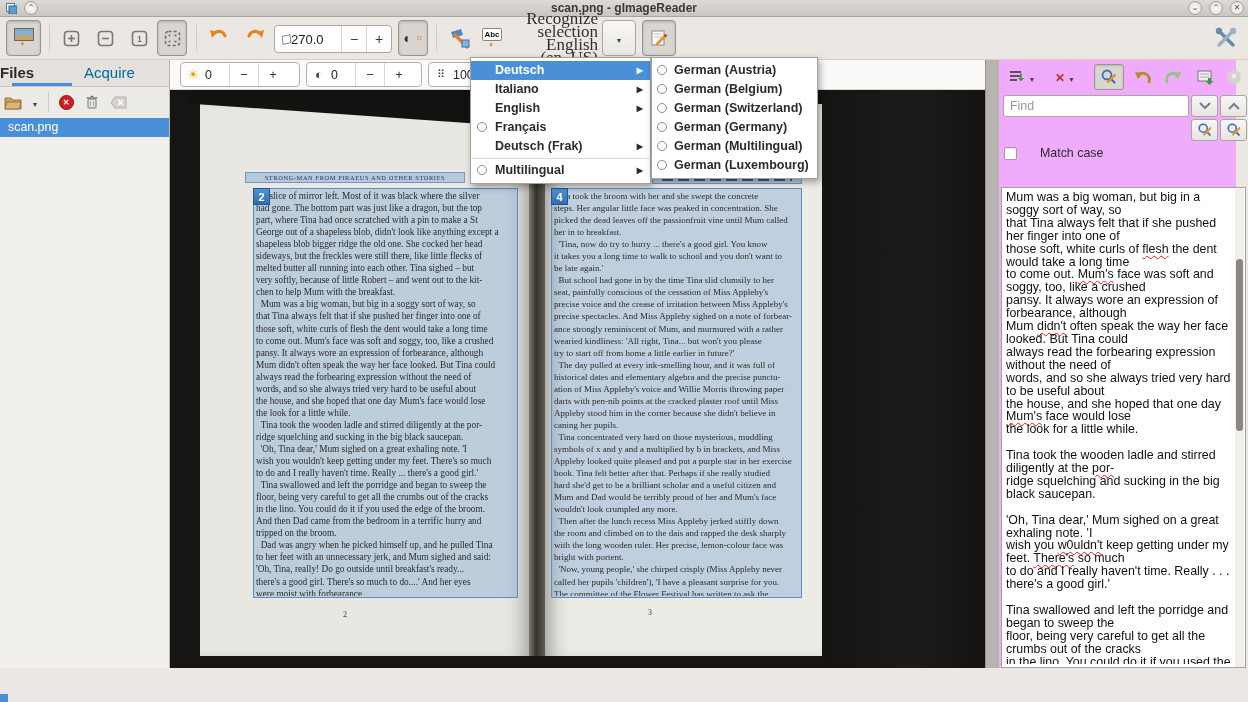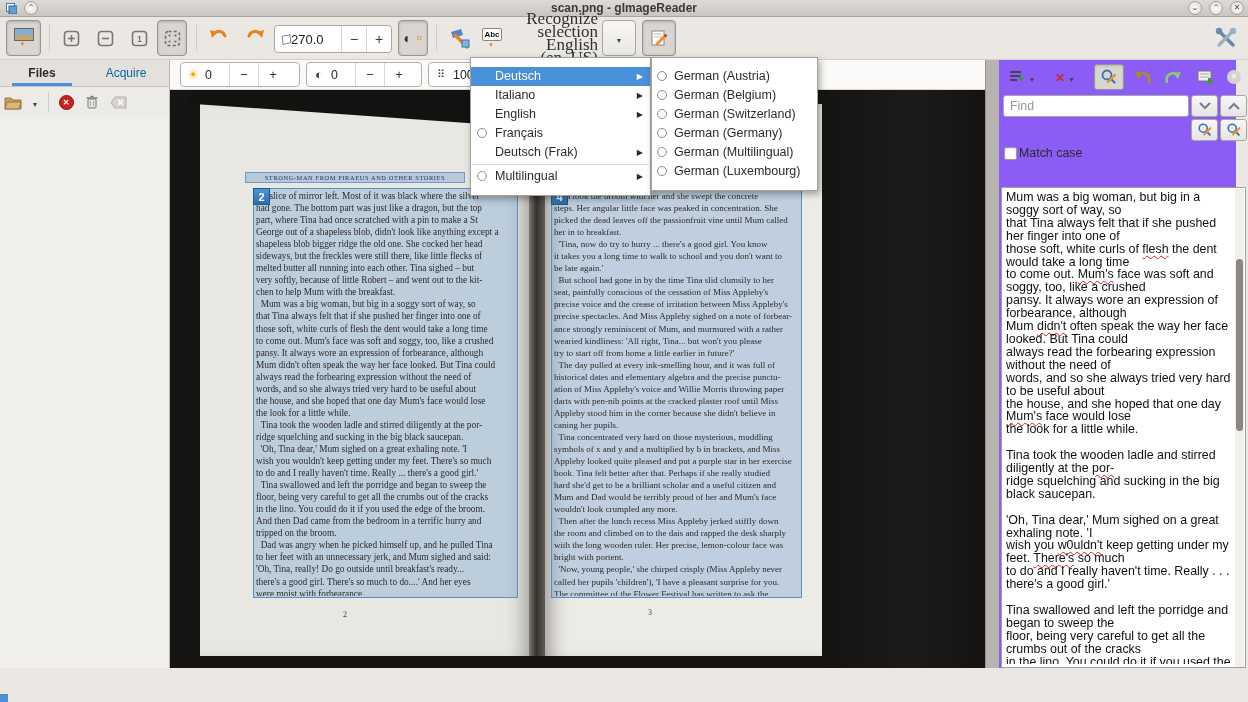--- a/index.html
+++ b/index.html
@@ -44,21 +44,21 @@
   .abcicon .arr::before{content:"▼";}
   .dd7::before { content:"▼"; font-size:7px; color:#444; }
   .halfmoon::before{content:"◐"; font-size:14px; color:#333;}
   .dotsmini::before{content:"⠛"; font-size:9px; color:#d98018;}
 
   
   .leftpanel { position:absolute; left:0; top:60px; width:170px; height:608px;
     background:#f1efec; border-right:1px solid #bbb8b3; }
   .tabsrow { position:absolute; left:0; top:0; width:100%; height:27px; background:#e4e1dc;
     border-bottom:1px solid #c8c5c0; }
-  .tab { position:absolute; top:0; height:26px; line-height:26px; text-align:center; font-size:12px; }
+  .tab { position:absolute; top:0; height:26px; line-height:26px; text-align:left; font-size:15px; }
   .tab-files { left:0; width:84px; font-weight:bold; color:#2b2b2b; }
   .tab-files::after { content:""; position:absolute; left:12px; right:12px; bottom:0; height:3px; background:#4a90d9; }
   .tab-acquire { left:84px; width:84px; color:#0369a1; }
   .lp-toolbar { position:absolute; left:0; top:27px; width:100%; height:30px; background:#edebe7;
     display:flex; align-items:center; }
   .lp-ico { display:flex; align-items:center; justify-content:center; width:26px; height:24px; }
   .lp-sep { width:1px; height:20px; background:#cfccc7; margin:0 4px; }
   .filelist { position:absolute; left:0; top:58px; width:100%; bottom:0; background:#f1efec; }
   .file-row { height:19px; line-height:19px; background:#4a90d9; color:#fff; font-size:12.4px;
     padding-left:8px; }
@@ -104,33 +104,33 @@
     font-size:9.3px; line-height:12.05px; color:#2e2b28; }
   .sel-4 .seltext { font-size:9px; }
   .bline { white-space:nowrap; overflow:hidden; height:12.05px; }
   .pgnum { position:absolute; font-family:"Liberation Serif",serif; font-size:8px; color:#3a3836; }
   .pg-2 { left:143px; top:506px; } .pg-3 { left:448px; top:504px; }
 
   .splitter { position:absolute; left:985px; top:60px; width:14px; height:608px; background:#b7b4af;
     border-left:1px solid #98958f; }
 
   
-  .rightpanel { position:absolute; left:999px; top:60px; width:237px; height:608px; background:#8b5cf6; }
+  .rightpanel { position:absolute; left:999px; top:60px; width:237px; height:608px; background:#f0abfc; }
   .rp-btn { position:absolute; top:4px; height:26px; display:flex; align-items:center; justify-content:center; gap:3px; border-radius:3px; }
   .rp-pressed { background:#d9d6d1; border:1px solid #98958f; box-shadow:inset 0 1px 2px rgba(0,0,0,.15); }
   .redx::before { content:"✕"; color:#c42828; font-weight:bold; font-size:12px; }
   .grayx { width:14px; height:14px; border-radius:50%; background:#d6d3ce; color:#fff; font-size:8px;
     line-height:14px; text-align:center; }
   .grayx::before{content:"✕";}
   .inp { position:absolute; left:4px; width:186px; height:22px; background:#fff; border:1px solid #aaa7a2;
     border-radius:3px; font-size:12.4px; padding:0 6px; font-family:"Liberation Sans",sans-serif; color:#222; }
   .inp::placeholder { color:#9a978f; }
   .minibtn { position:absolute; width:27px; height:22px; border:1px solid #aaa7a2; border-radius:3px;
     background:linear-gradient(#f8f7f5,#e7e5e1); display:flex; align-items:center; justify-content:center; }
-  .mcrow { position:absolute; left:5px; top:86px; display:flex; align-items:center; gap:2px; }
+  .mcrow { position:absolute; left:5px; top:86px; display:flex; align-items:center; gap:23px; }
   .cbx { width:13px; height:13px; background:#fff; border:1px solid #a09d98; border-radius:2px;
     box-shadow:inset 0 1px 2px rgba(0,0,0,.12); }
   .mclabel { font-size:12.4px; color:#2b2b2b; }
   .subsbtn { position:absolute; left:3px; top:103px; width:243px; height:21px;
     background:linear-gradient(#f7f6f4,#e6e4e0); border:1px solid #aaa7a2; border-radius:3px;
     display:flex; align-items:center; justify-content:center; gap:6px; font-size:12.4px; color:#2b2b2b; }
   .outwrap { position:absolute; left:2px; top:127px; width:245px; height:481px; background:#fff;
     border:1px solid #a5a29d; overflow:hidden; }
   .outtext { position:absolute; inset:3px 12px 3px 4px; font-size:12.4px; line-height:12.9px;
     color:#101010; white-space:pre-wrap; word-wrap:break-word; overflow:hidden; }
@@ -140,21 +140,21 @@
   .sbthumb { position:absolute; right:1px; top:70px; width:7px; height:172px; background:#8a8782; border-radius:4px; }
 
   
   .statusbar { position:absolute; left:0; top:668px; width:1248px; height:34px;
     background:linear-gradient(#edebe8 0 72%, #dcd9d4); border-top:1px solid #c5c2bd; }
   .statustext { position:absolute; left:10px; top:8px; font-size:12.4px; color:#2b2b2b; }
   .corner-accent { position:absolute; left:0; top:694px; width:8px; height:8px; background:#4a90d9; }
 
   
   .menu { position:absolute; background:#fff; border:1px solid #a5a29d; box-shadow:2px 3px 7px rgba(0,0,0,.35);
-    padding:9px 0; z-index:100; }
+    padding:3px 0; z-index:100;font-weight:bold; }
   .mainmenu { left:470px; top:57px; width:181px; }
   .submenu  { left:651px; top:57px; width:167px; z-index:101; }
   .menu-item { position:relative; height:19px; line-height:19px; font-size:12.5px; color:#2b2b2b;
     padding-left:24px; white-space:nowrap; }
   .submenu .menu-item { padding-left:22px; }
   .menu-item.hl { background:#4a90d9; color:#fff; }
   .menu-item .radio { position:absolute; left:6px; top:4px; width:10px; height:10px; border-radius:50%;
     background:#fff; border:1px solid #8f8c87; }
   .submenu .menu-item .radio { left:5px; }
   .menu-item .sub-arrow { position:absolute; right:7px; top:0; font-size:8px; }
@@ -305,20 +305,23 @@
             <line x1="8.5" y1="7" x2="8.5" y2="12" stroke="#aaa"></line>
           </svg>
       </span>
       <span class="lp-ico">
         <svg width="17" height="13" viewBox="0 0 17 13">
             <path d="M5,1 h11 v11 h-11 l-4,-5.5 z" fill="#d5d2cd" stroke="#b5b2ad"></path>
             <path d="M8,4 l5,5 M13,4 l-5,5" stroke="#fff" stroke-width="1.4"></path>
           </svg>
       </span>
     </div>
+    <div class="filelist">
+        <div class="file-row">scan.png</div>
+      </div>
   </div>
 
   <div class="canvastb">
     <div class="cgroup" style="left:10px;width:120px;">
       <span class="cg-icon sun">☀</span>
       <span class="cg-val">0</span>
       <span class="cspin">−</span>
       <span class="cspin">+</span>
     </div>
     <div class="cgroup" style="left:136px;width:116px;">

